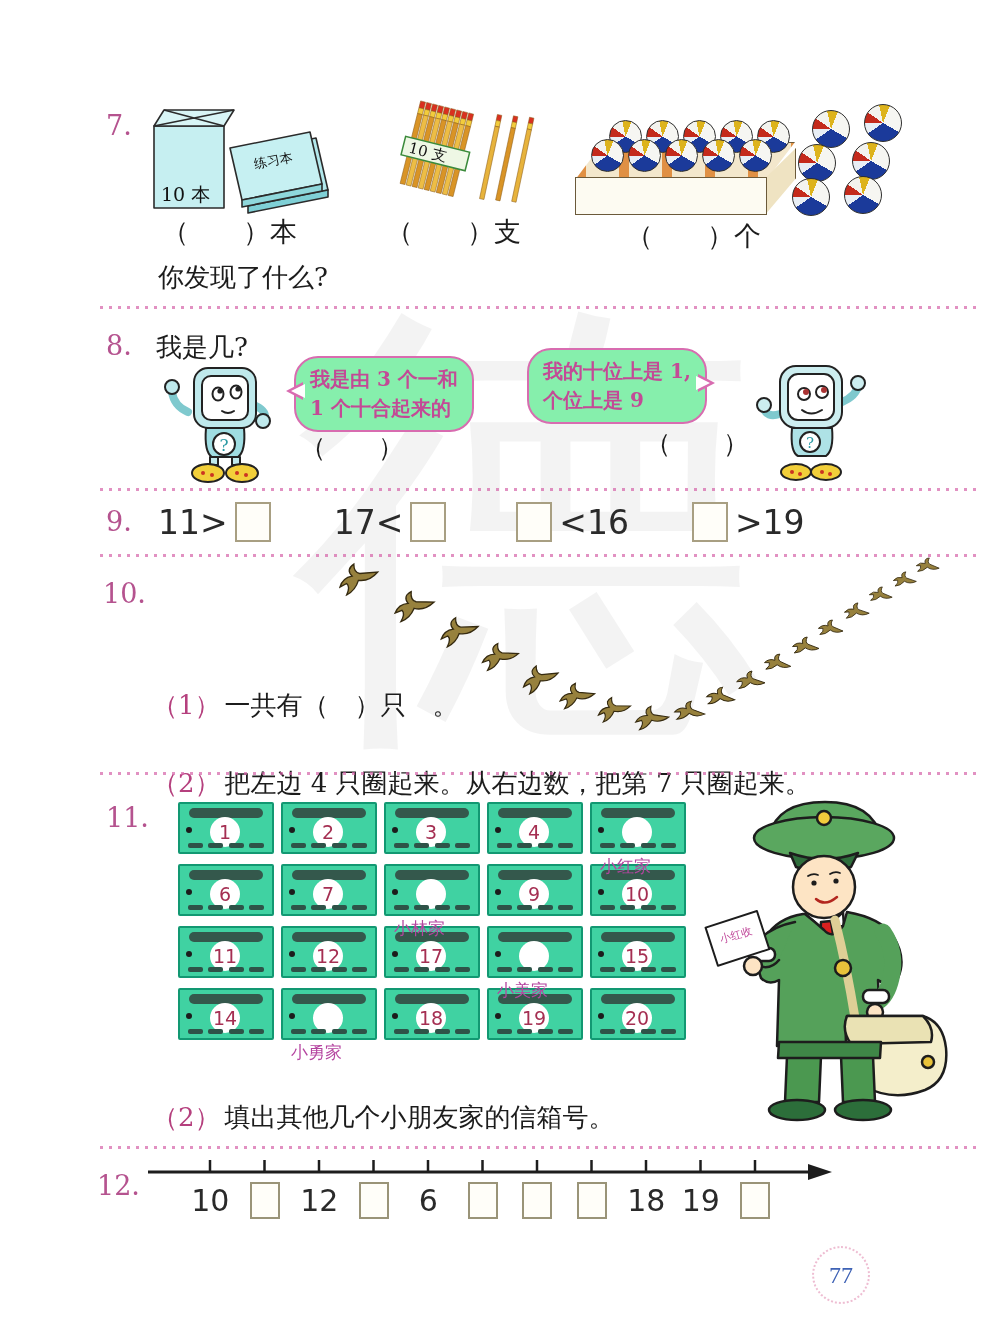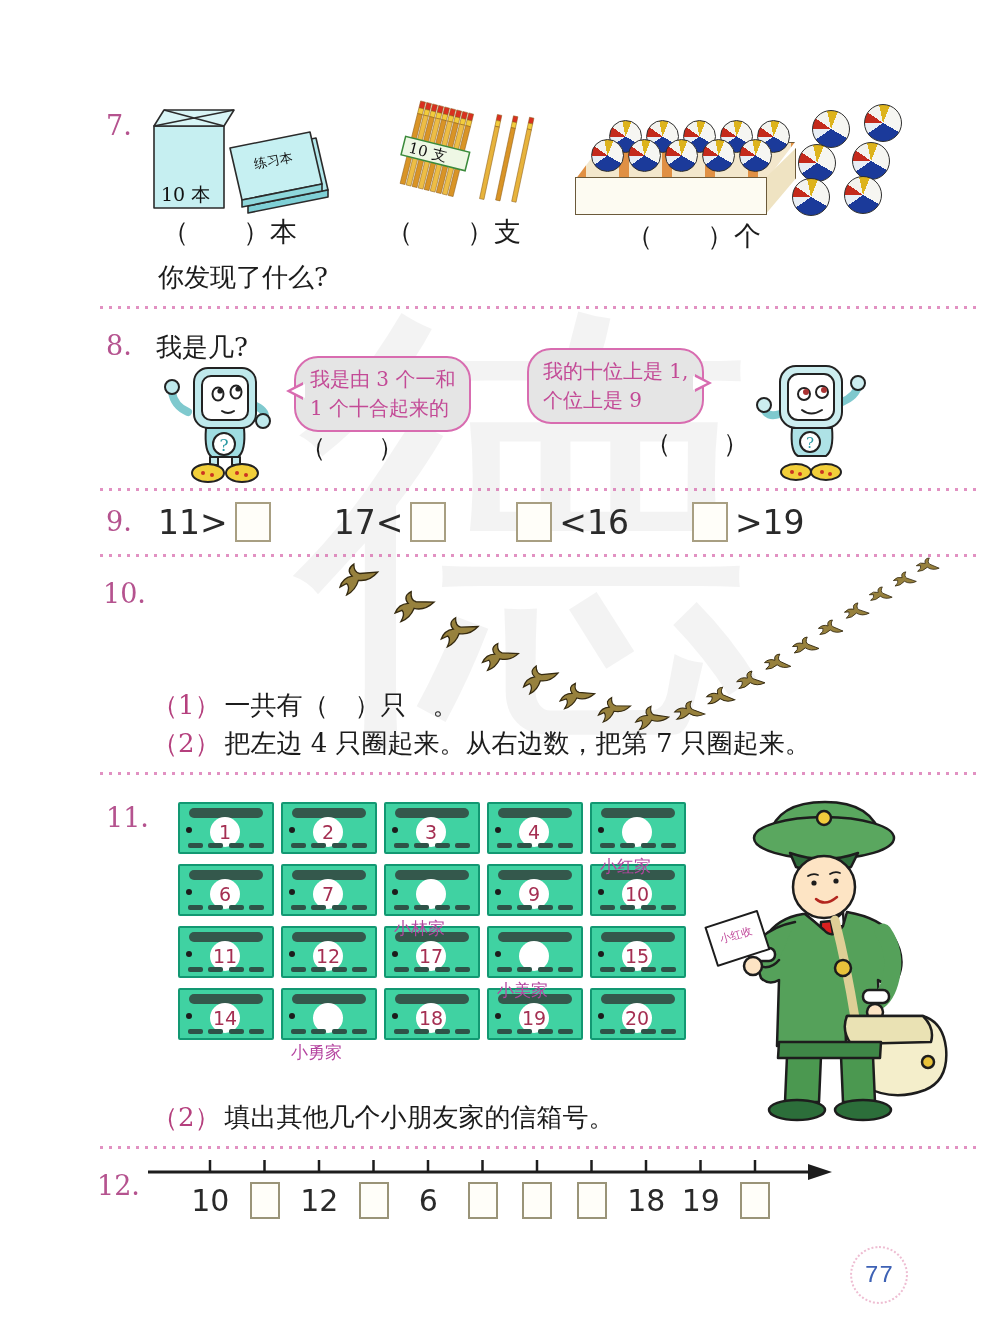--- a/index.html
+++ b/index.html
@@ -20,22 +20,22 @@
           background:repeating-linear-gradient(90deg,#e09044 0 10px,#f3e7cc 10px 43px);
           border:1px solid #6b5a3a;}
   .bb-front{position:absolute;left:0;top:65px;width:190px;height:36px;background:#fdfbf2;
             border:1.5px solid #6b5a3a;}
   .bb-side{position:absolute;left:189px;top:36px;width:30px;height:65px;
            clip-path:polygon(100% 0,100% 45%,3% 100%,3% 45%);background:#efe3c2;border:1px solid #6b5a3a;}
   .ball{position:absolute;border-radius:50%;border:1.5px solid #2e2e2e;
         background:conic-gradient(from 120deg,#1b3a9a 0 115deg,#e8eef5 115deg 150deg,#c42a1c 150deg 185deg,
                    #f3f3ee 185deg 228deg,#ddb31c 228deg 262deg,#f6f6f2 262deg 360deg);}
   
-  .bubble{position:absolute;border:2px solid #d86cb0;border-radius:24px;background:#e5e5e5;
-          color:#c34a96;font-size:20px;line-height:1.45;padding:7px 14px;white-space:nowrap;}
+  .bubble{position:absolute;border:2px solid #d86cb0;border-radius:24px;background:#86efac;
+          color:#c34a96;font-size:20px;line-height:1.45;padding:7px 14px;white-space:nowrap;font-weight:bold;}
   .tail-l::before{content:'';position:absolute;left:-19px;top:24px;border:9px solid transparent;
                   border-right:17px solid #d86cb0;}
   .tail-l::after{content:'';position:absolute;left:-12px;top:26px;border:7px solid transparent;
                  border-right:14px solid #fff;}
   .tail-r::before{content:'';position:absolute;right:-19px;top:24px;border:9px solid transparent;
                   border-left:17px solid #d86cb0;}
   .tail-r::after{content:'';position:absolute;right:-12px;top:26px;border:7px solid transparent;
                  border-left:14px solid #fff;}
   .paren-ans{position:absolute;font-size:26px;}
   
@@ -59,23 +59,23 @@
              display:flex;align-items:center;justify-content:center;font-size:19px;color:#a52f52;
              font-family:"DejaVu Sans",sans-serif;}
   .mb-dashes{position:absolute;bottom:4px;left:8px;right:8px;display:flex;justify-content:space-between;}
   .mb-dashes i{width:15px;height:5px;background:#2e5348;border-radius:2px;}
   .mb-label{position:absolute;top:53px;left:10px;font-size:17px;color:#b545a0;white-space:nowrap;z-index:2;}
   
   .nl-labels{position:absolute;left:183px;top:1178px;display:flex;}
   .nl-slot{width:54.5px;display:flex;align-items:center;justify-content:center;height:44px;}
   .nl-num{font-family:"DejaVu Sans",sans-serif;font-size:30px;color:#2a2a2a;}
   .nl-box{width:30px;height:37px;border:2px solid #9a9478;background:#fffef9;box-sizing:border-box;}
-  .pagenum{position:absolute;left:850px;top:1246px;width:54px;height:54px;border-radius:50%;
+  .pagenum{position:absolute;left:812px;top:1246px;width:54px;height:54px;border-radius:50%;
            border:2px dotted #eebdd2;display:flex;align-items:center;justify-content:center;
-           color:#3e62b5;font-size:24px;font-family:Liberation Mono, monospace;}
+           color:#3e62b5;font-size:24px;font-family:Liberation Serif, serif;}
 </style>
 </head>
 <body>
 
 <div class="page">
 
   <div class="watermark">德</div>
 
   <span class="exnum" style="left:106px;top:110px">7.</span>
 
@@ -317,21 +317,21 @@
       <div class="bird" style="left: 597px; top: 21px; width: 26px; height: 16.9px; transform: rotate(6deg);"><svg viewBox="0 0 34 22" width="100%" height="100%">
           <path d="M2,14 Q6,8 13,9 Q10,3 17,1 Q15,7 19,9 L32,12 Q24,17 16.5,13.5 Q12,20 5,21 Q9.5,16 7.5,13 Z" fill="#97813d" stroke="#352a10" stroke-width="1"></path>
         </svg></div>
       <div class="bird" style="left: 620px; top: 7px; width: 26px; height: 16.9px; transform: rotate(10deg);"><svg viewBox="0 0 34 22" width="100%" height="100%">
           <path d="M2,14 Q6,8 13,9 Q10,3 17,1 Q15,7 19,9 L32,12 Q24,17 16.5,13.5 Q12,20 5,21 Q9.5,16 7.5,13 Z" fill="#97813d" stroke="#352a10" stroke-width="1"></path>
         </svg></div>
     </div>
   <div class="qline" style="left:152px;top:688px">
     <span class="qtag">（1）</span><span>一共有（　）只　。</span>
   </div>
-  <div class="qline" style="left:152px;top:726px">
+  <div class="qline" style="left:152px;top:766px">
     <span class="qtag">（2）</span><span>把左边 4 只圈起来。从右边数，把第 7 只圈起来。</span>
   </div>
 
   <div class="sep" style="top:772px"></div>
 
   <span class="exnum" style="left:106px;top:802px">11.</span>
   <div class="mb-grid">
       <div class="mb-cell">
         <div class="mb-box">
           <div class="mb-slot"></div>

